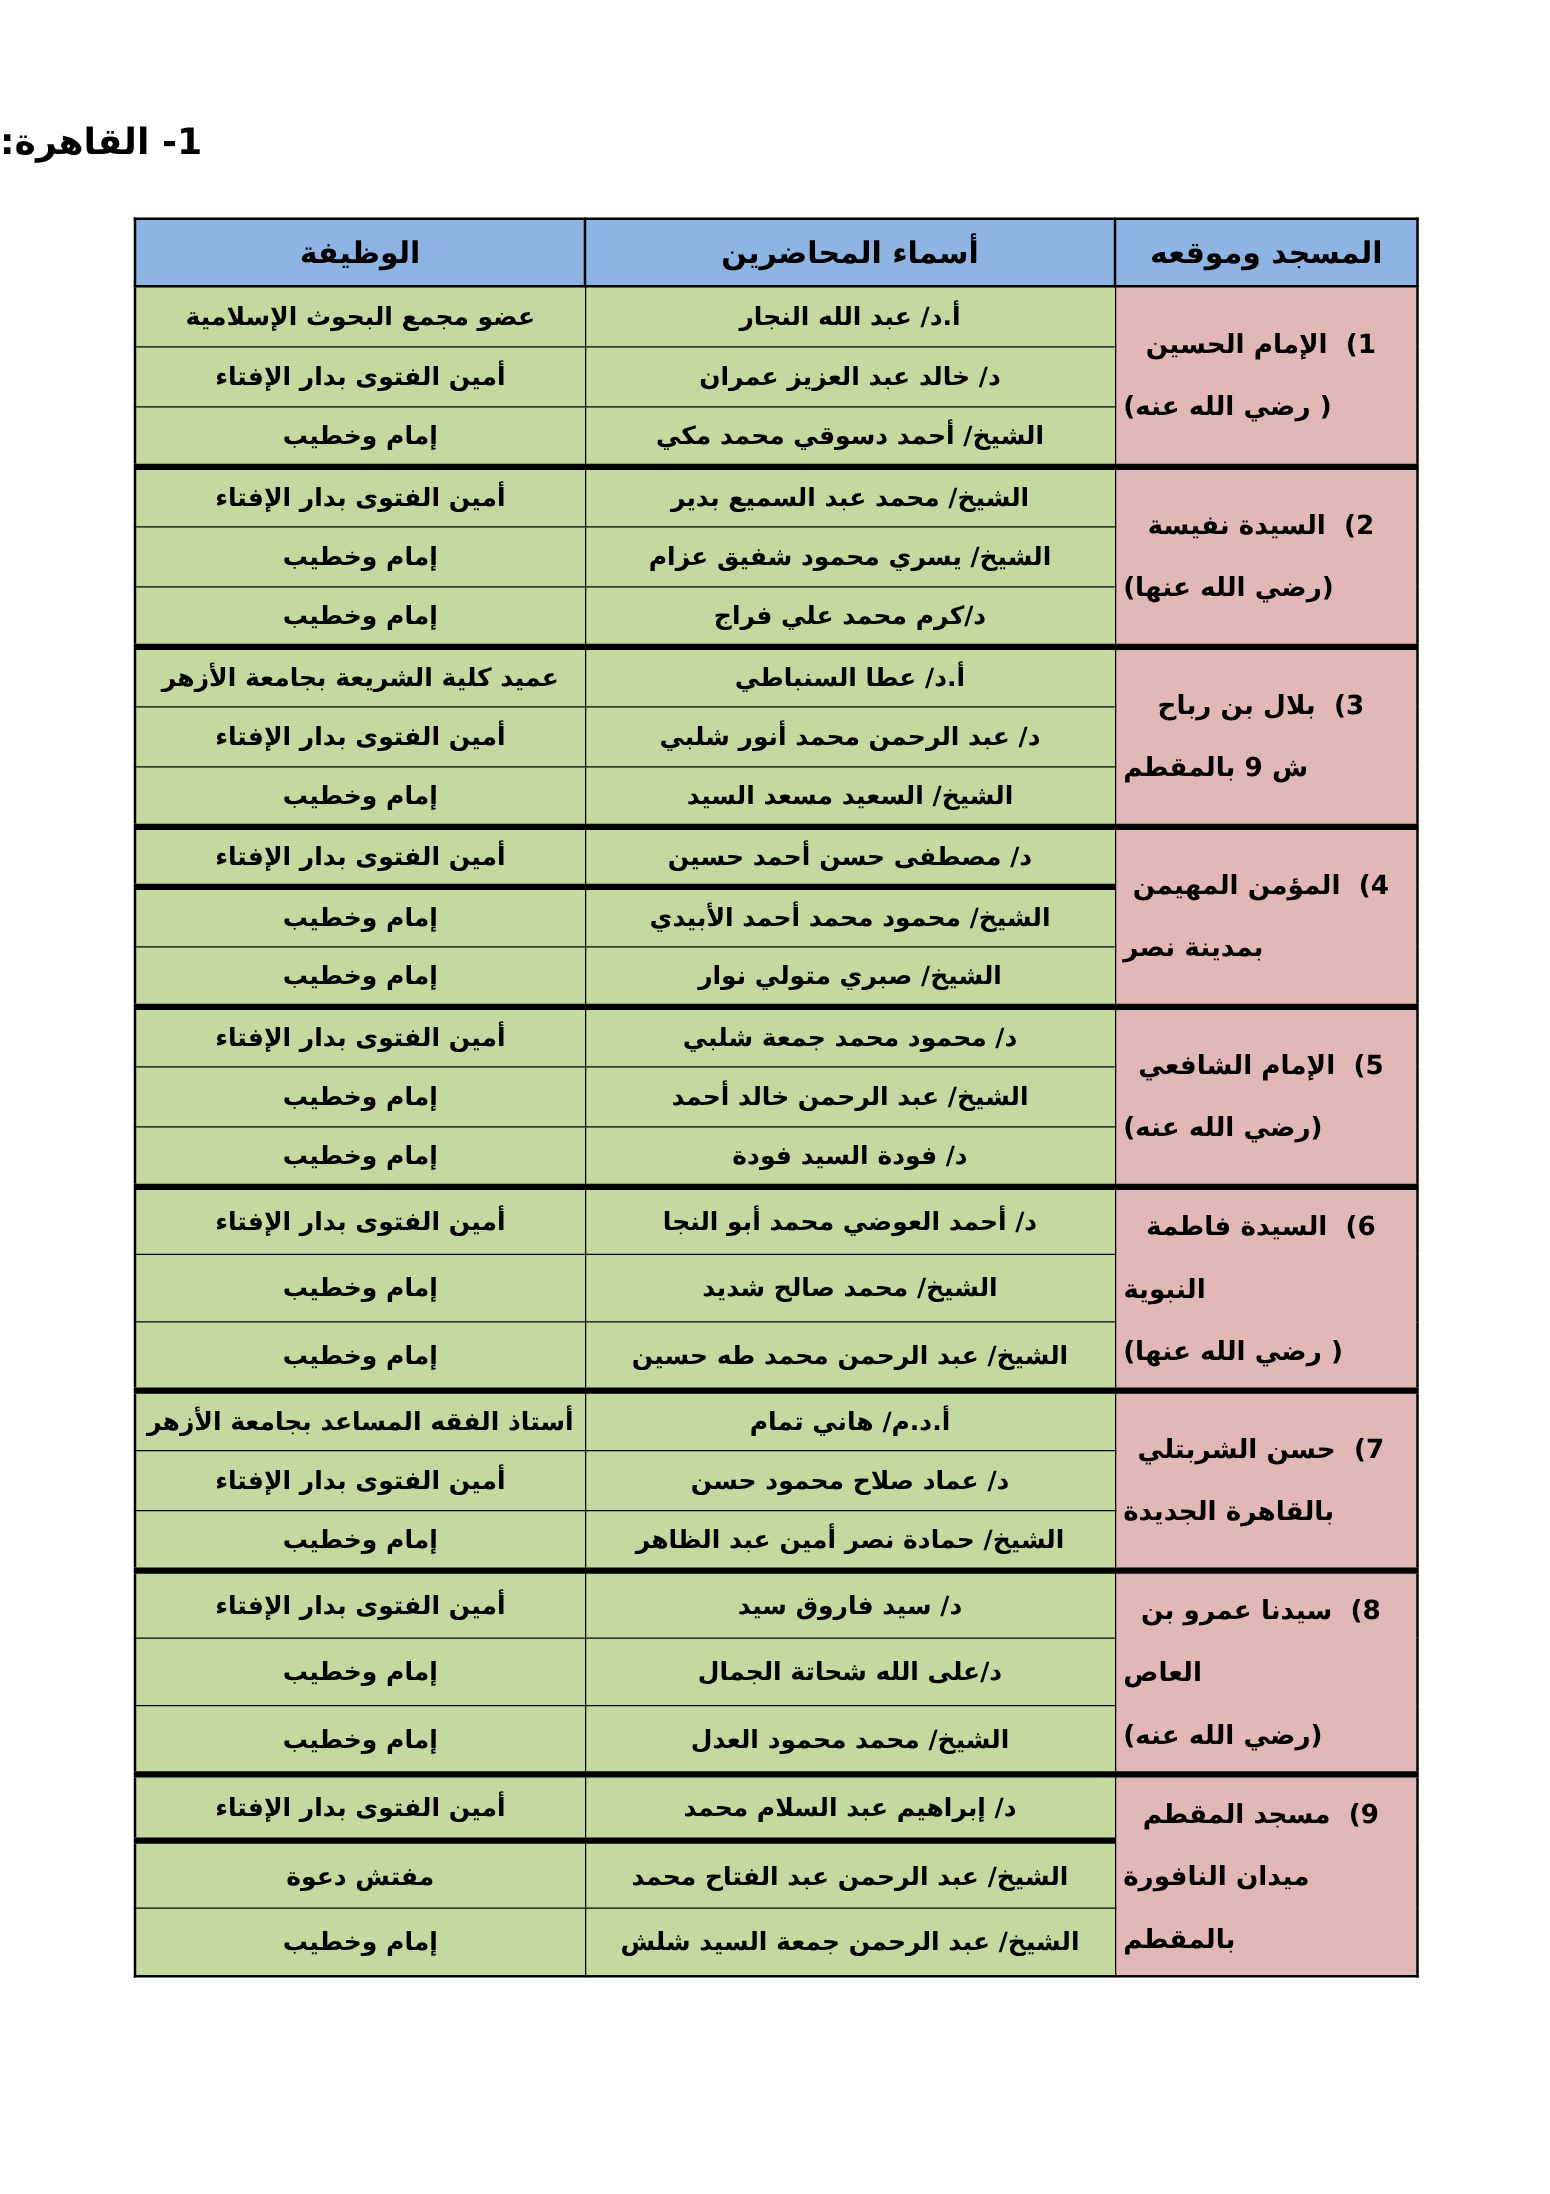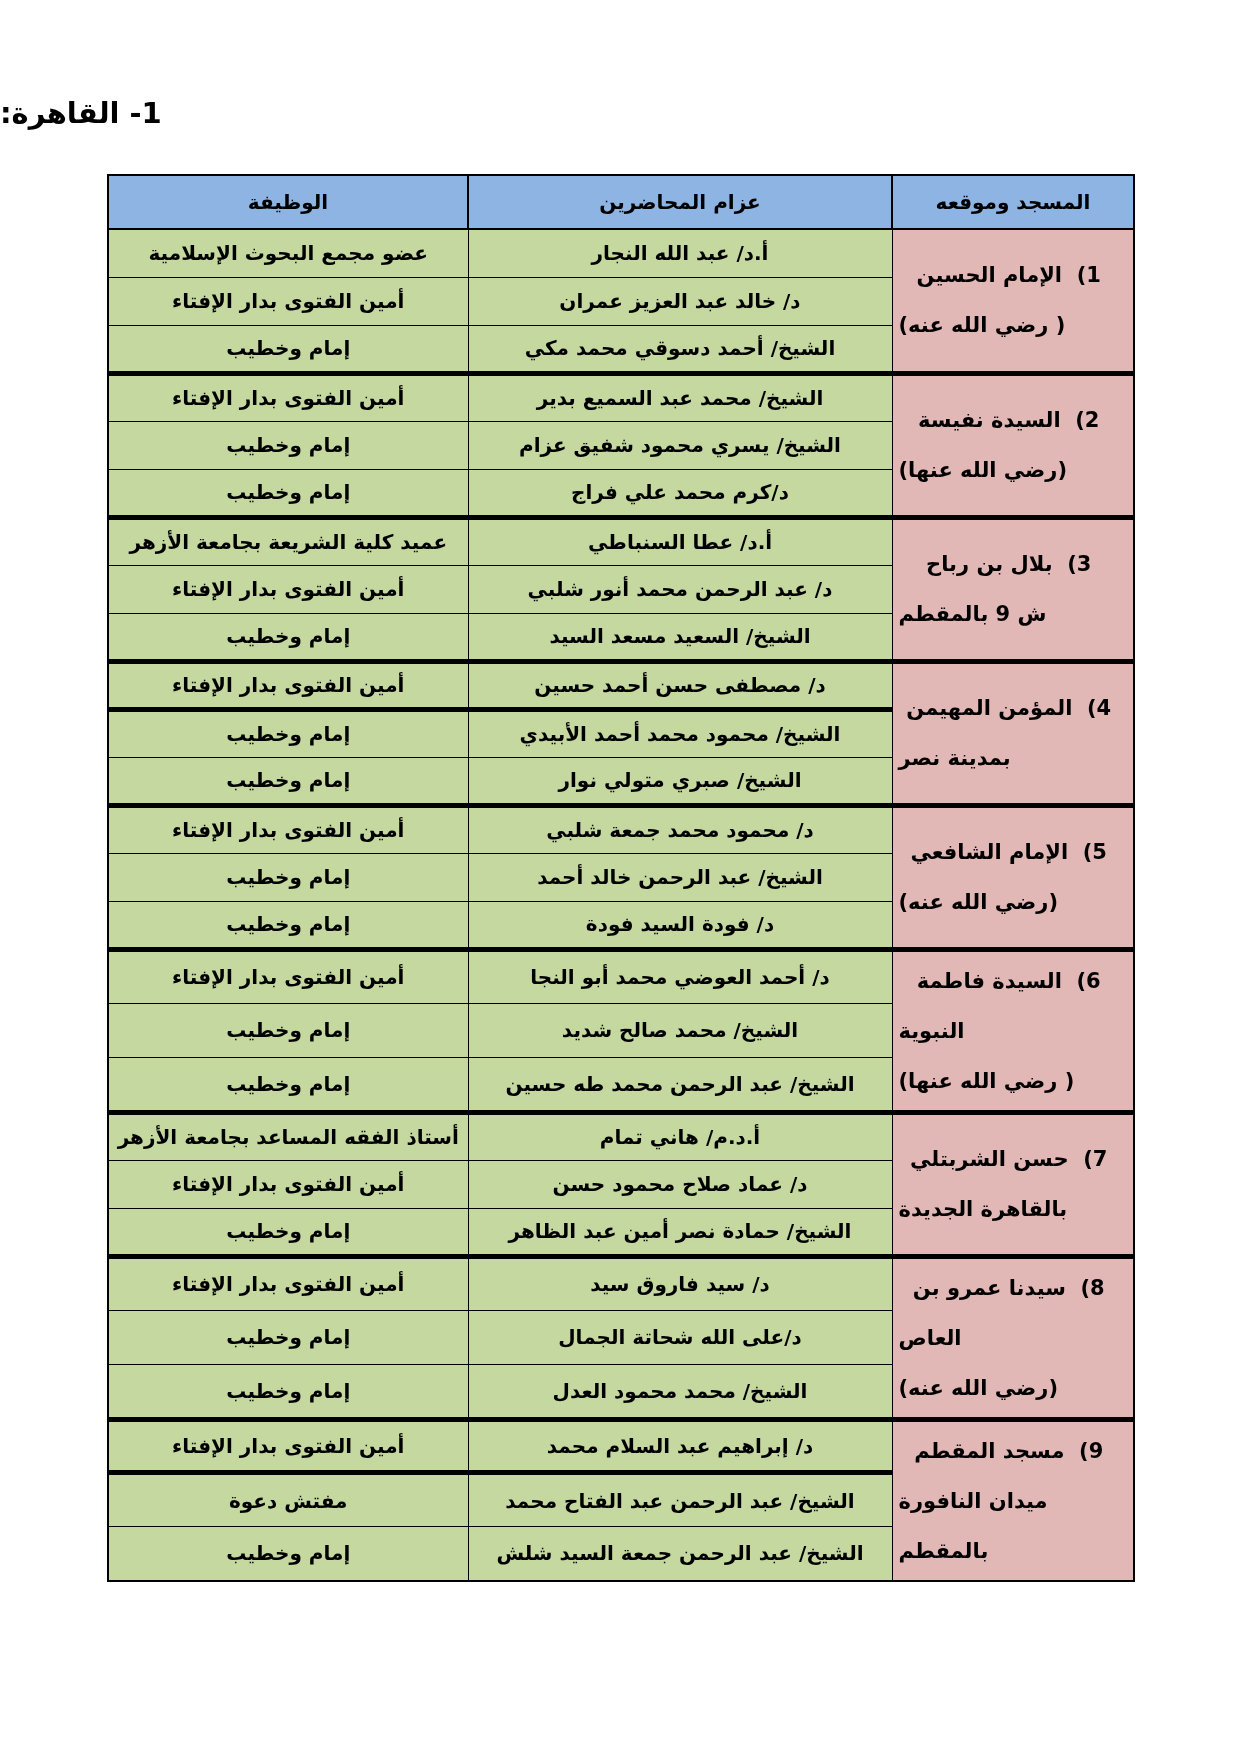--- a/index.html
+++ b/index.html
@@ -25,21 +25,21 @@
     width:1026px;margin:44px 0 0 107px;
     direction:rtl;
     border:2.5px solid var(--border);
   }
   col.c-mosque{width:242px;}
   col.c-lect{width:424px;}
   col.c-job{width:360px;}
   th{
     background:var(--header_bg);
     height:54px;vertical-align:middle;
-    font-size:20px;font-weight:bold;
+    font-size:24px;font-weight:bold;
     border:2px solid var(--border);
     padding:2px 6px;
   }
   td{border:1.5px solid var(--border);}
   td.cell{
     background:var(--row_bg);
     height:48px;text-align:center;vertical-align:middle;
     font-size:20px;font-weight:bold;
     padding:2px 8px;
   }
@@ -61,21 +61,21 @@
 
 <table class="roster">
   <colgroup>
     <col class="c-mosque">
       <col class="c-lect">
       <col class="c-job">
   </colgroup>
   <tbody>
     <tr>
       <th>المسجد وموقعه</th>
-      <th>عزام المحاضرين</th>
+      <th>أسماء المحاضرين</th>
       <th>الوظيفة</th>
     </tr>
 
     <tr>
       <td class="mosque" rowspan="3">
         <div class="m-line first">1)&nbsp;&nbsp;الإمام الحسين</div>
         <div class="m-line">( رضي الله عنه)</div>
       </td>
       <td class="cell">أ.د/ عبد الله النجار</td>
       <td class="cell">عضو مجمع البحوث الإسلامية</td>

